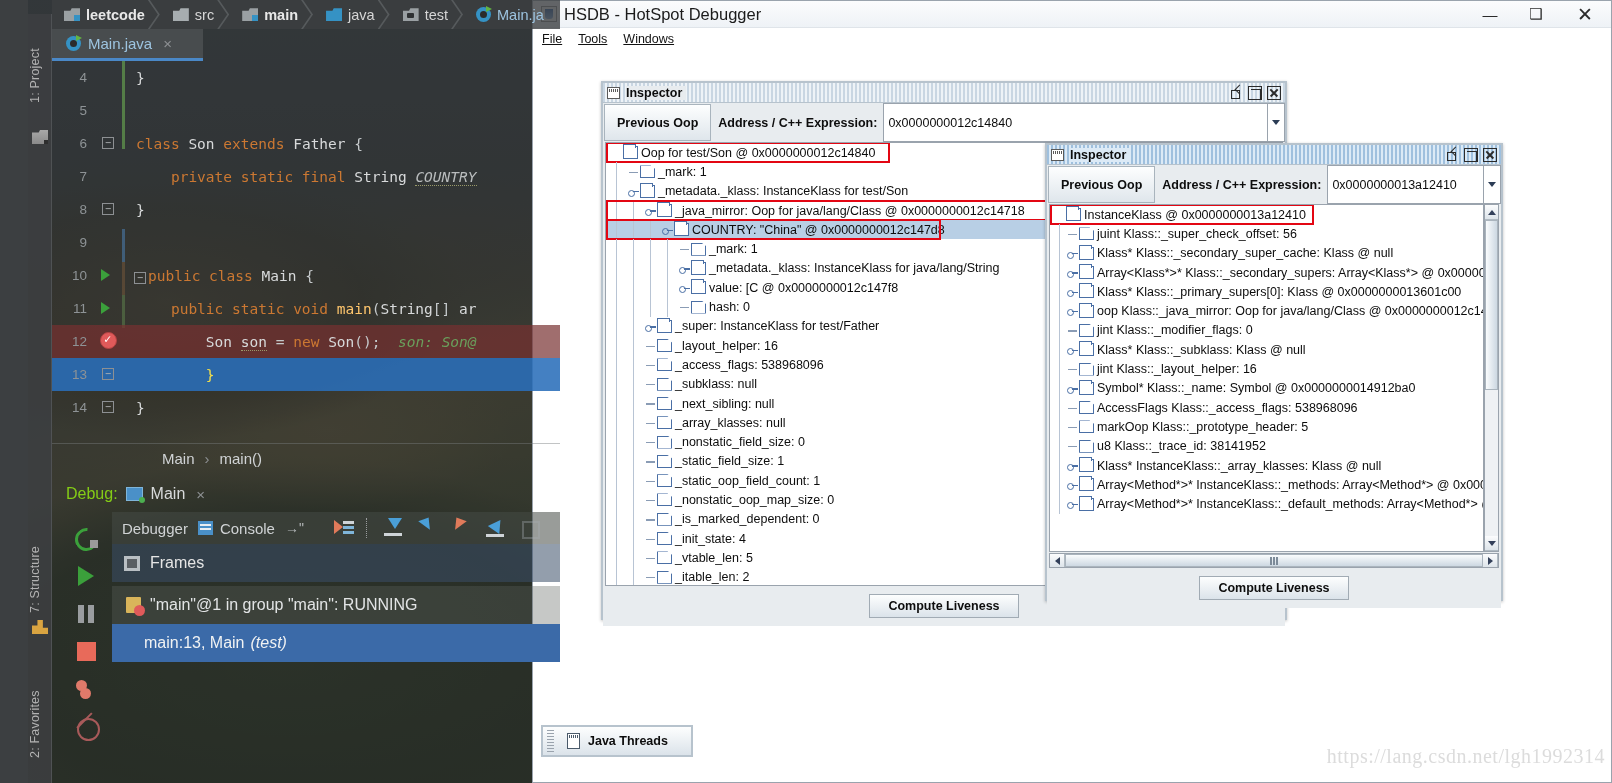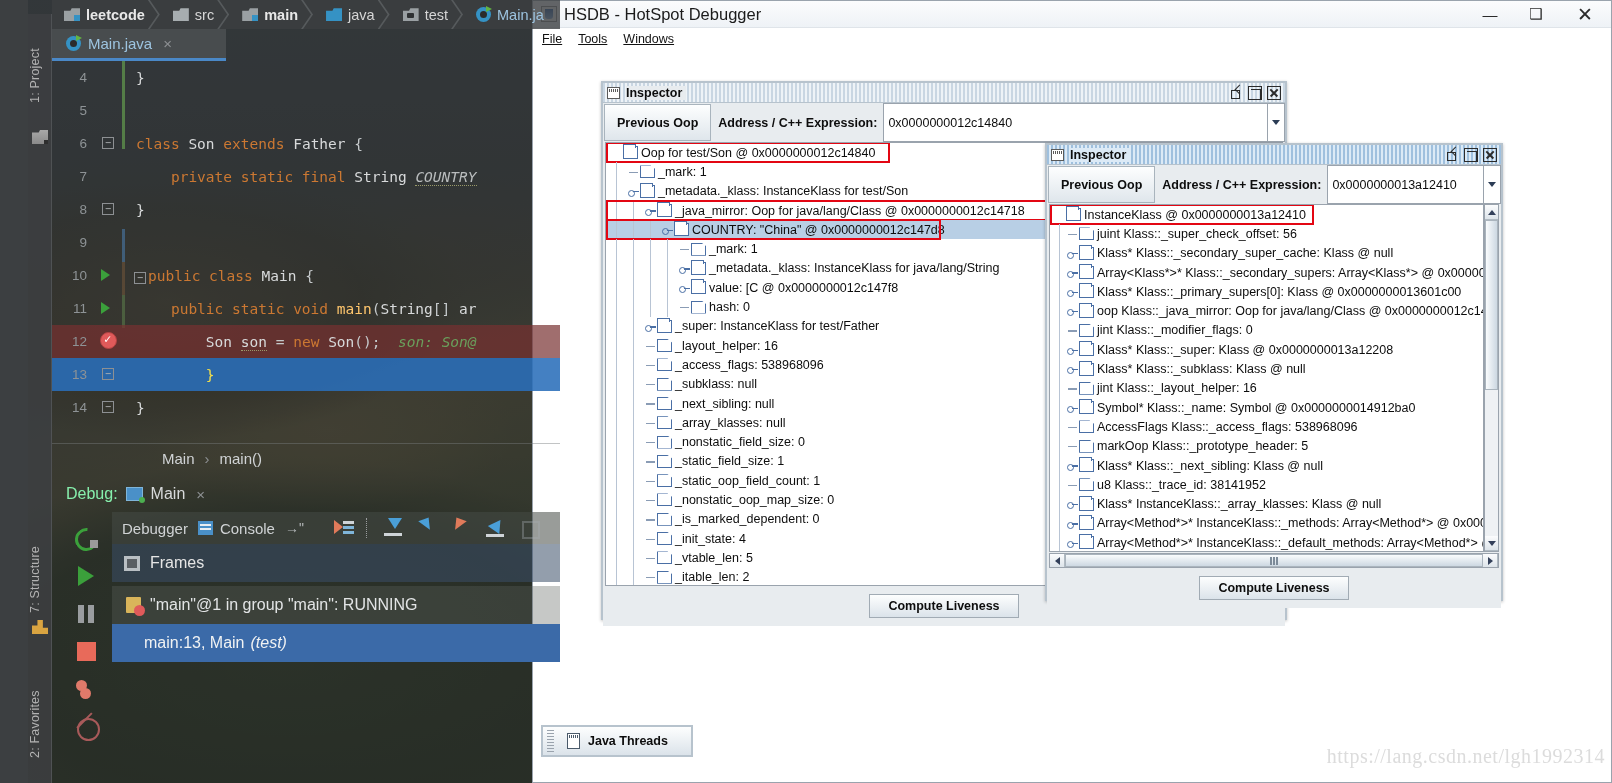--- a/index.html
+++ b/index.html
@@ -78,21 +78,21 @@
   .ci.folder-blue { background: #3592c4; clip-path: polygon(0 22%,40% 22%,48% 2%,100% 2%,100% 100%,0 100%); }
   .ci.folder-test { background: #9aa0a3; clip-path: polygon(0 22%,40% 22%,48% 2%,100% 2%,100% 100%,0 100%); }
   .ci.folder-test::after { content:''; position:absolute; left:4px; top:5px; width:7px; height:5px; background:#2e3133; border-radius:1px; }
   .ci.javaclass { width:15px; height:15px; border-radius:50%; background:#3592c4; }
   .ci.javaclass::before { content:''; position:absolute; left:4px; top:4px; width:7px; height:7px; border-radius:50%; background:#2b2b2b; }
   .ci.javaclass::after { content:''; position:absolute; right:-1px; top:-1px; width:0; height:0;
      border-left:6px solid #62b543; border-top:3px solid transparent; border-bottom:3px solid transparent; }
 
   
   #filetab {
-    position: absolute; left: 24px; top: 29px; width: 174px; height: 32px;
+    position: absolute; left: 24px; top: 29px; width: 151px; height: 32px;
     background: rgba(80,84,86,0.72);
     border-bottom: 3px solid #4a88c7;
     display: flex; align-items: center; gap: 7px; padding-left: 14px;
     z-index: 5;
   }
   #filetab .tabname { color: #9dc4e0; font-size: 15px; }
   #filetab .tabclose { color: #8d9093; font-size: 15px; margin-left: 4px; }
 
   
   #editor {
@@ -129,21 +129,21 @@
     position: absolute; left: 24px; top: 443px; width: 508px; height: 30px;
     display: flex; align-items: center; padding-left: 110px; gap: 10px;
     color: #d0d3d5; font-size: 15px; z-index: 4;
     border-top: 1px solid rgba(120,124,126,0.45);
   }
   #ed-crumb .sep { color: #8d9093; }
 
   
   #dbg { position: absolute; left: 24px; top: 478px; width: 508px; height: 305px; z-index: 4; }
   #dbg-head { position: absolute; left: 0; top: 0; height: 32px; display: flex; align-items: center; gap: 8px; padding-left: 14px; }
-  #dbg-head .lbl { color: #86efac; font-size: 16px; }
+  #dbg-head .lbl { color: #84cc16; font-size: 16px; }
   #dbg-head .cfgicon { width: 17px; height: 14px; position: relative; background: #4a90c8; border: 1px solid #7fb5d9; }
   #dbg-head .cfgicon::after { content:''; position:absolute; right:-3px; bottom:-3px; width:6px; height:6px; border-radius:50%; background:#4caf50; }
   #dbg-head .name { color: #d8dadb; font-size: 16px; }
   #dbg-head .x { color: #8d9093; font-size: 15px; margin-left: 3px; }
 
   #dbg-left { position: absolute; left: 14px; top: 34px; width: 42px; height: 271px;
               display: flex; flex-direction: column; align-items: center; gap: 14px; padding-top: 14px; }
   .dbtn { width: 24px; height: 24px; position: relative; }
   .ic-rerun::before { content:''; position:absolute; left:0; top:2px; width:17px; height:17px;
     border:3px solid #3ba03b; border-right-color:transparent; border-radius:50%; transform: rotate(-40deg); }
@@ -866,28 +866,20 @@
               <span class="handle leaf"></span>
               <span class="nicon page"></span>
               <span class="txt">jint Klass::_modifier_flags: 0</span>
             </div>
             <div class="trow">
               <span class="t-ind" style="width: 16px;">
                 <span class="vline" style="left: 9px;"></span>
               </span>
               <span class="handle exp"></span>
               <span class="nicon node"></span>
-              <span class="txt">Klass* Klass::_super: Klass @ 0x0000000013a12208</span>
-            </div>
-            <div class="trow">
-              <span class="t-ind" style="width: 16px;">
-                <span class="vline" style="left: 9px;"></span>
-              </span>
-              <span class="handle exp"></span>
-              <span class="nicon node"></span>
               <span class="txt">Klass* Klass::_subklass: Klass @ null</span>
             </div>
             <div class="trow">
               <span class="t-ind" style="width: 16px;">
                 <span class="vline" style="left: 9px;"></span>
               </span>
               <span class="handle leaf"></span>
               <span class="nicon page"></span>
               <span class="txt">jint Klass::_layout_helper: 16</span>
             </div>
@@ -907,28 +899,20 @@
               <span class="nicon page"></span>
               <span class="txt">AccessFlags Klass::_access_flags: 538968096</span>
             </div>
             <div class="trow">
               <span class="t-ind" style="width: 16px;">
                 <span class="vline" style="left: 9px;"></span>
               </span>
               <span class="handle leaf"></span>
               <span class="nicon page"></span>
               <span class="txt">markOop Klass::_prototype_header: 5</span>
-            </div>
-            <div class="trow">
-              <span class="t-ind" style="width: 16px;">
-                <span class="vline" style="left: 9px;"></span>
-              </span>
-              <span class="handle exp"></span>
-              <span class="nicon node"></span>
-              <span class="txt">Klass* Klass::_next_sibling: Klass @ null</span>
             </div>
             <div class="trow">
               <span class="t-ind" style="width: 16px;">
                 <span class="vline" style="left: 9px;"></span>
               </span>
               <span class="handle leaf"></span>
               <span class="nicon page"></span>
               <span class="txt">u8 Klass::_trace_id: 38141952</span>
             </div>
             <div class="trow">

